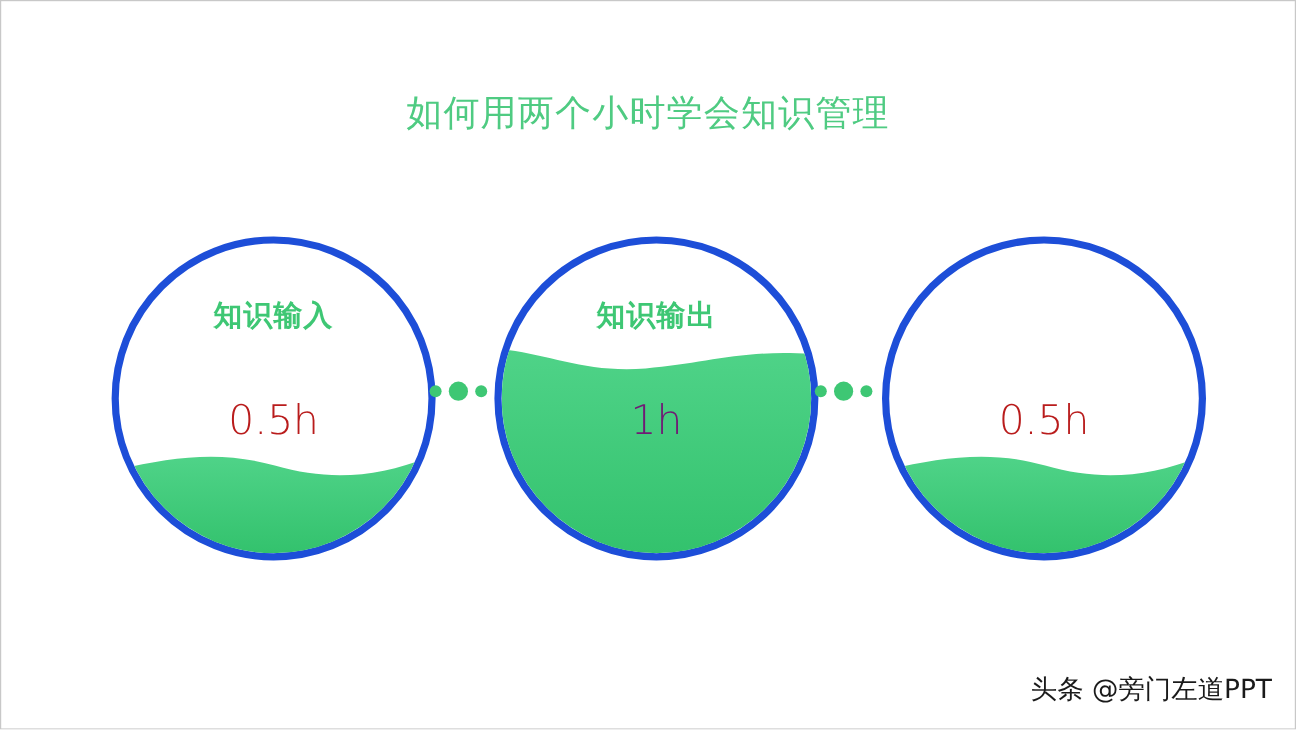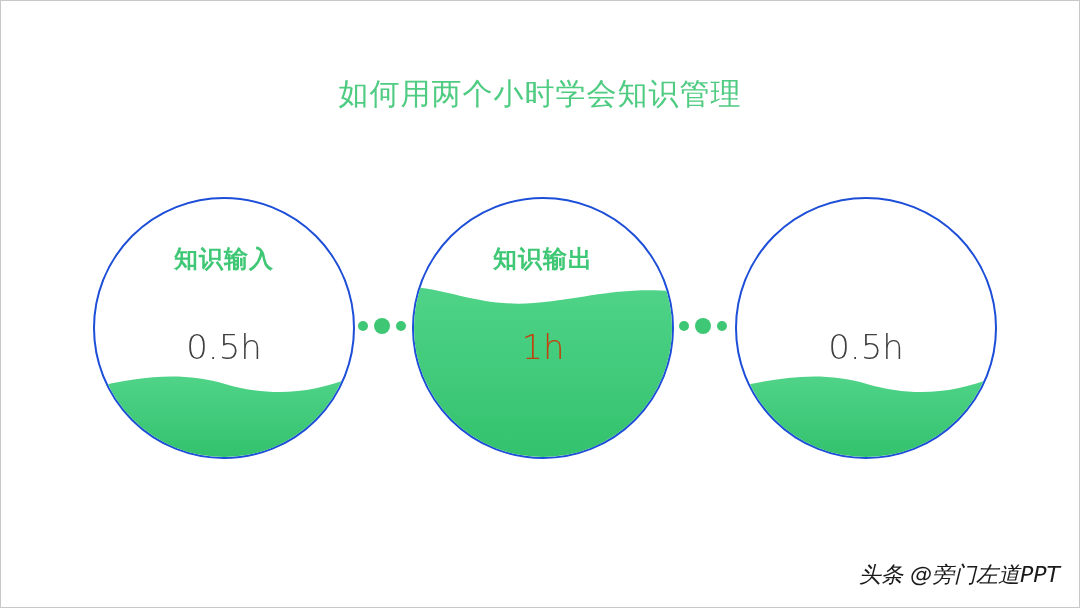--- a/index.html
+++ b/index.html
@@ -10,39 +10,38 @@
     .frame {
       position: absolute; left: 0; top: 0; width: 1078px; height: 606px;
       border: 1px solid #c8c8c8;
     }
     .title {
       position: absolute; left: 0; width: 1080px; top: 74px; text-align: center;
       font-size: 30px; color: #4fcb82; letter-spacing: 1px; font-weight: normal;
     }
     .circle {
       position: absolute; width: 258px; height: 258px; border-radius: 50%;
-      border: 2px solid #1d4ed8; overflow: hidden; background: #fff;
+      border: 6px solid #1d4ed8; overflow: hidden; background: #fff;
     }
     .circle svg.wave { position: absolute; left: 0; top: 0; }
     .circle .label {
       position: absolute; left: 0; width: 100%; top: 44px; text-align: center;
       font-size: 24px; font-weight: bold; color: #3ec774; letter-spacing: 1px;
     }
     .circle .value {
       position: absolute; left: 0; width: 100%; top: 128px; text-align: center;
-      font-size: 34px; font-weight: 300; color: #404040;
+      font-size: 34px; font-weight: 300; color: #b91c1c;
       font-family: "DejaVu Sans", sans-serif;
     }
-    .circle.full .value { color: #c2410c; }
+    .circle.full .value { color: #701a75; }
     .dots { position: absolute; width: 52px; height: 16px; }
     .dot { position: absolute; border-radius: 50%; background: #3ec774; }
     .watermark {
       position: absolute; right: 20px; top: 560px; font-size: 22px; color: #1a1a1a;
       font-family: "DejaVu Sans", sans-serif;
-      font-style: italic;
     }
   </style>
 </head>
 <body>
 
 <div class="frame"></div>
 
 <div class="title">如何用两个小时学会知识管理</div>
 
 <div class="circle" style="left:93px; top:197px;">

